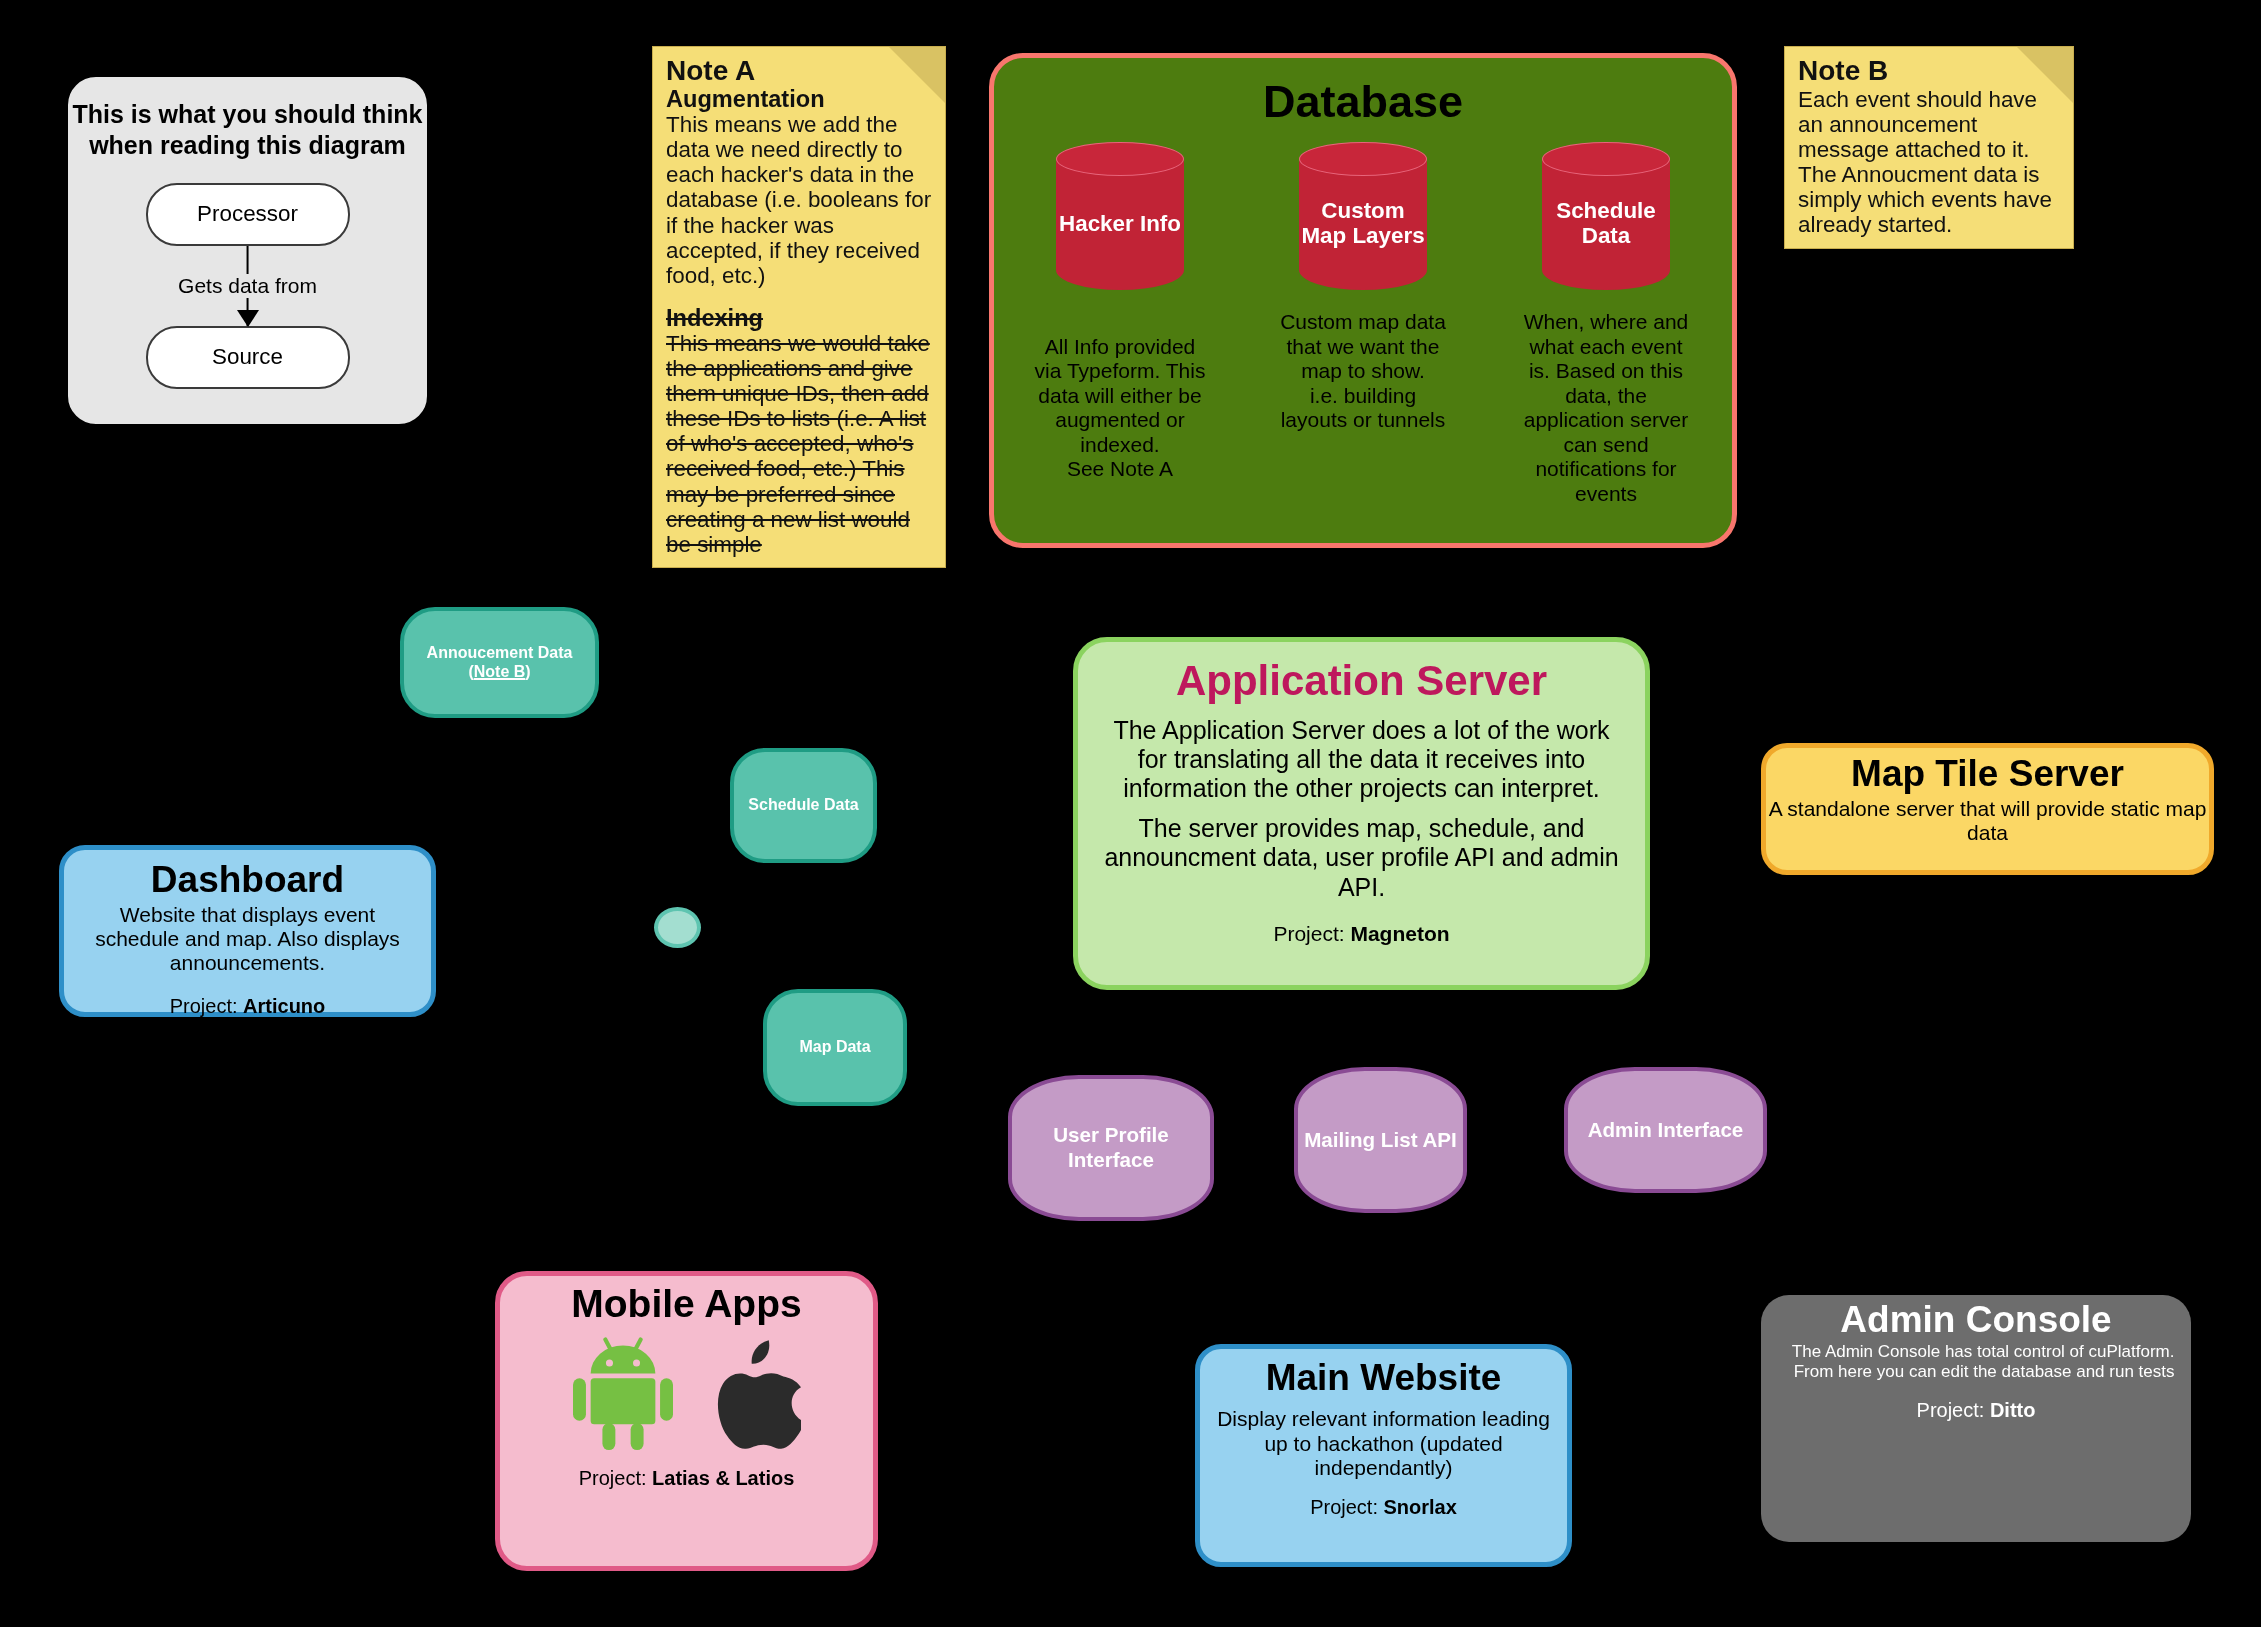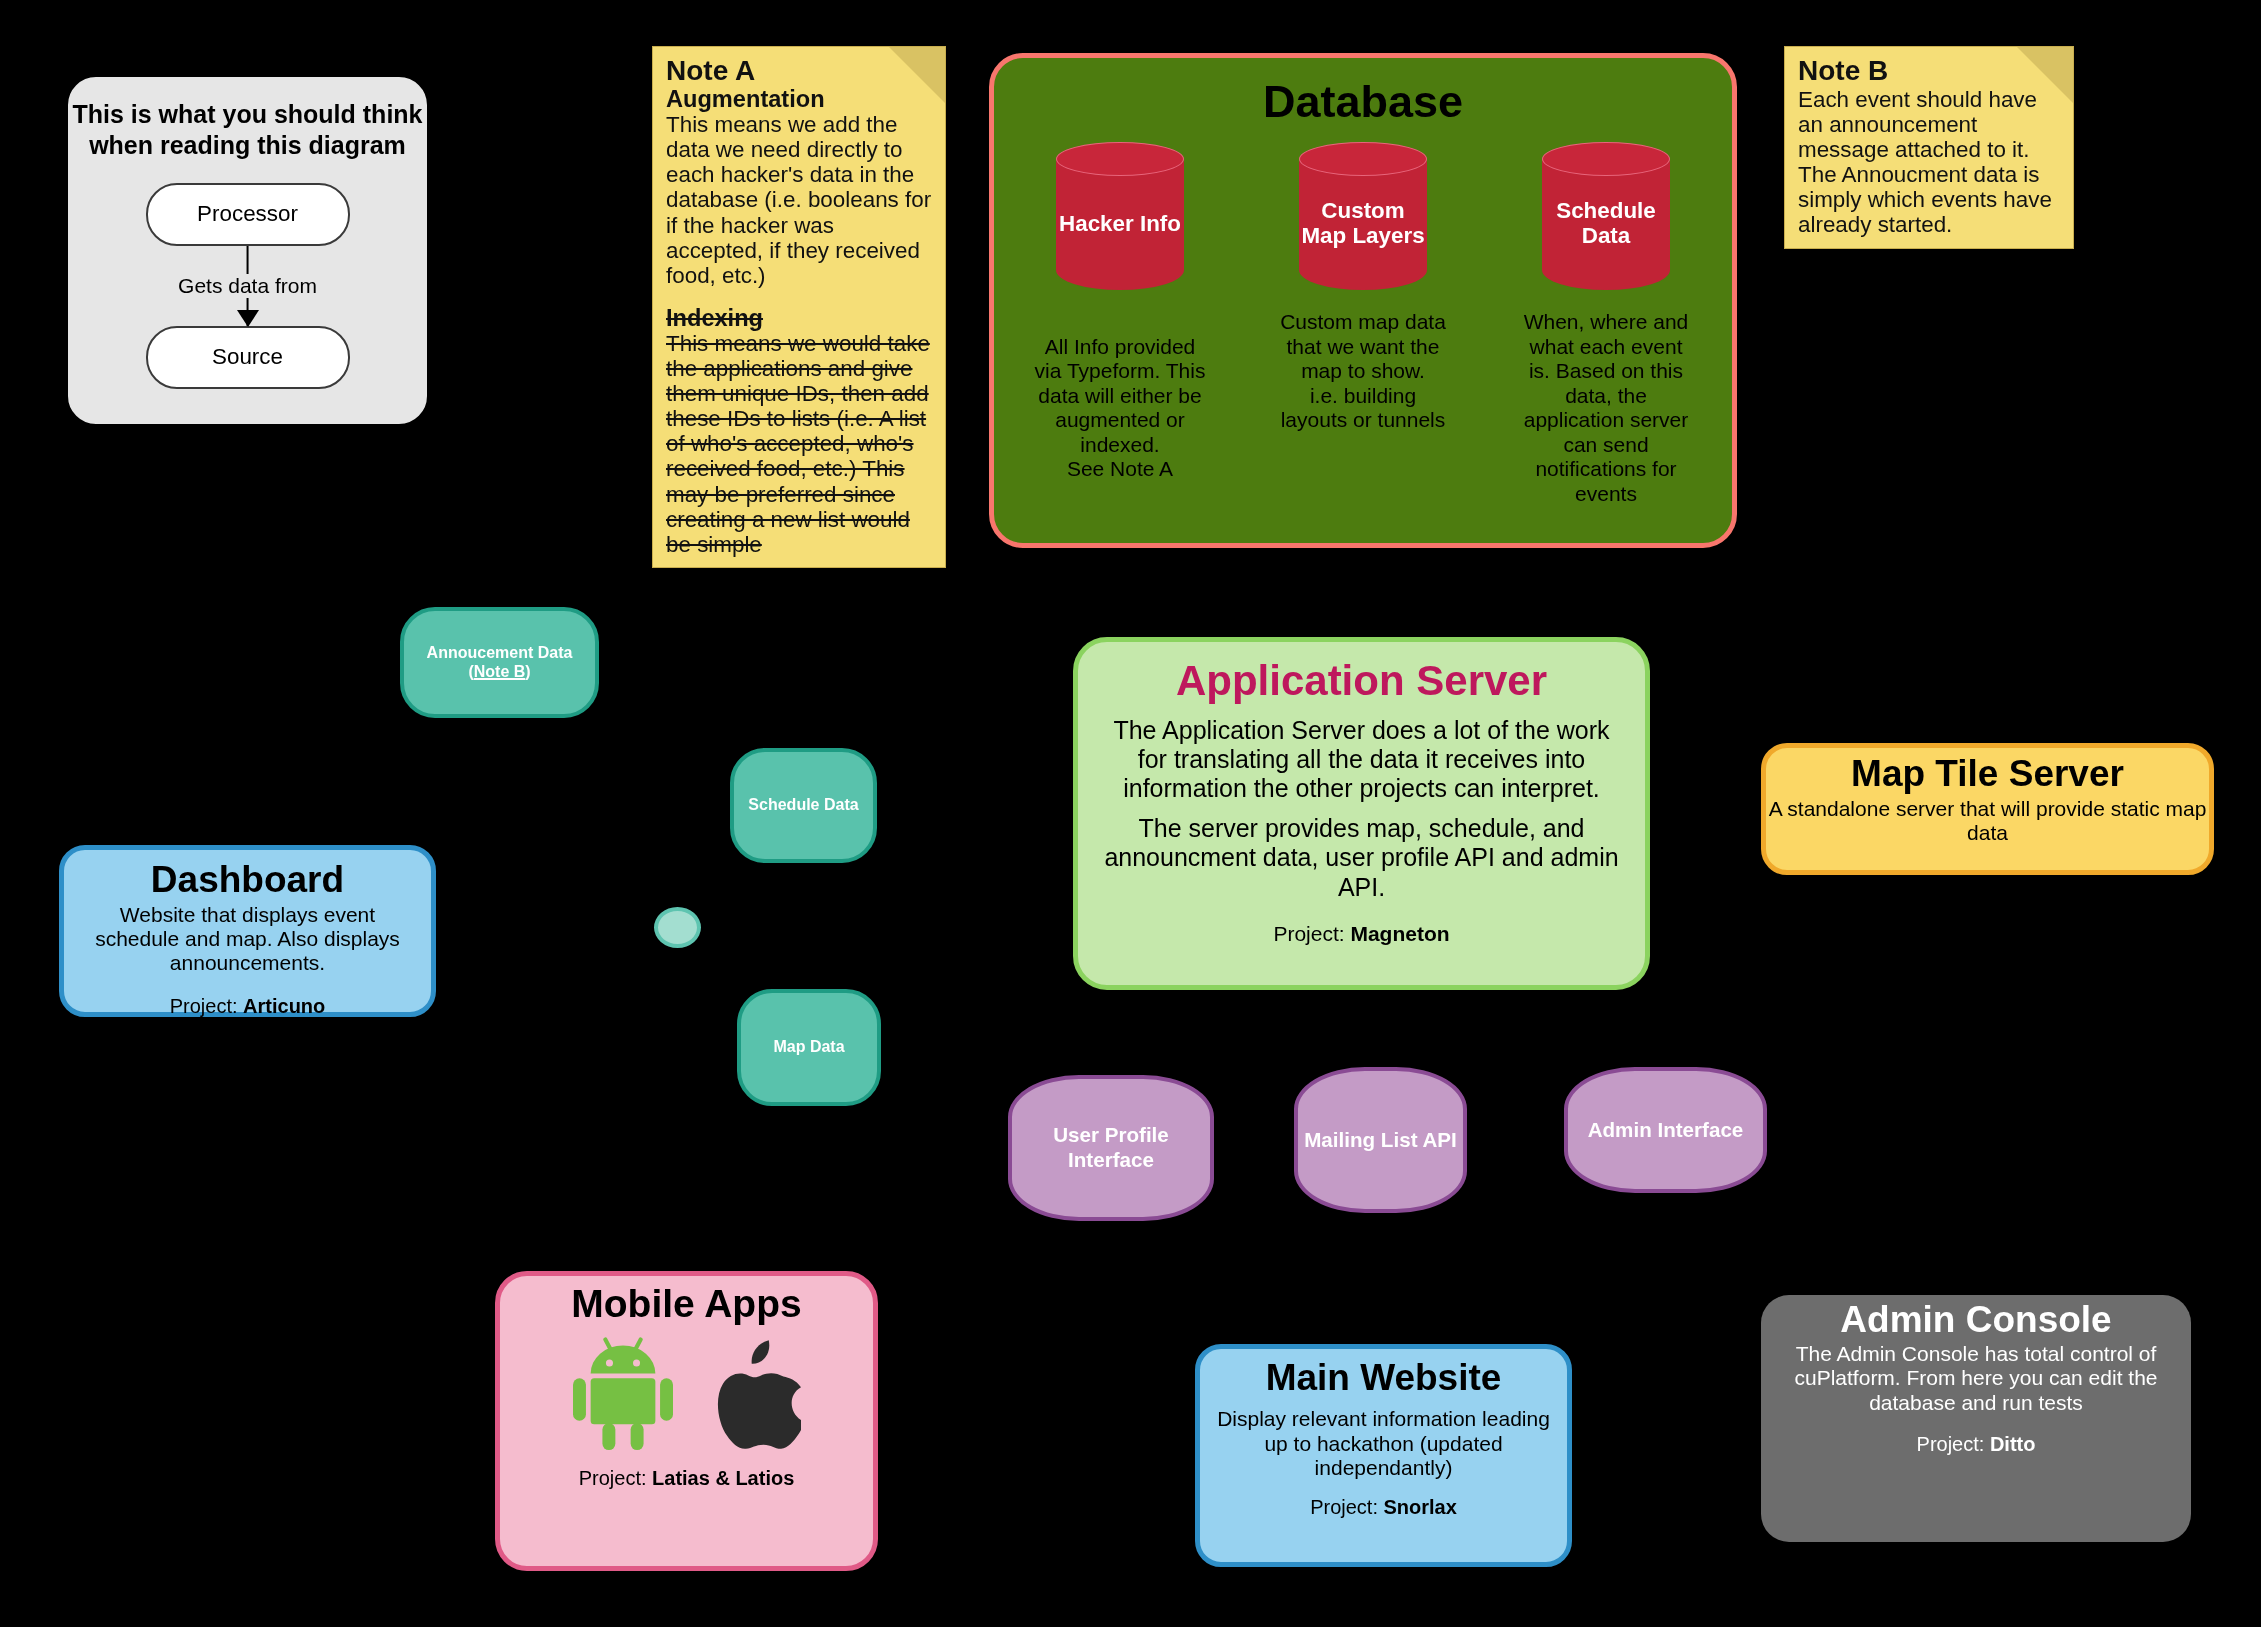--- a/index.html
+++ b/index.html
@@ -75,21 +75,21 @@
 
   
   .teal{
     background:#59C2AC;border:4.1px solid #1F9C84;border-radius:35px;
     display:flex;align-items:center;justify-content:center;
     color:#fff;font-weight:bold;font-size:16px;text-align:center;line-height:1.18;
     box-shadow:3.5px 4.7px 0 rgba(0,0,0,0.22);
   }
   #ann-data{left:400px;top:607px;width:199px;height:111px;}
   #sched-data{left:730px;top:748px;width:147px;height:115px;}
-  #map-data{left:737px;top:989px;width:144px;height:117px;}
+  #map-data{left:763px;top:989px;width:144px;height:117px;}
   .teal u{text-decoration:underline;text-decoration-thickness:2.4px;}
   #dot-node{
     left:654px;top:907px;width:47px;height:41px;border-radius:50%;
     background:#A3DED0;border:4.1px solid #5EC4B0;
   }
 
   
   .blue{background:#97D2F0;border:5.3px solid #2E8FC8;border-radius:26px;
     display:flex;flex-direction:column;align-items:center;color:#000;padding:5.9px 15.3px 0 15.3px;}
   #dashboard{left:59px;top:845px;width:377px;height:172px;}
@@ -131,21 +131,21 @@
   #mobile .logos{display:flex;align-items:center;justify-content:center;gap:40px;margin-top:9.4px;height:118px;}
   #mobile .m-proj{font-size:20px;margin-top:14px;}
 
   
   #adminconsole{
     left:1761px;top:1295px;width:430px;height:247px;
     background:#6D6D6D;border-radius:28px;
     display:flex;flex-direction:column;align-items:center;color:#fff;padding:3.5px 16.5px 0 16.5px;
   }
   #adminconsole .a-title{font-size:37px;font-weight:bold;}
-  #adminconsole .a-desc{font-size:21px;text-align:center;line-height:1.17;margin-top:1.2px;}
+  #adminconsole .a-desc{font-size:17px;text-align:right;line-height:1.17;margin-top:1.2px;}
   #adminconsole .a-proj{font-size:20px;margin-top:17.7px;}
   #adminconsole .a-proj b{font-weight:bold;}
 </style>
 </head>
 <body>
 
 <div class="node" id="legend">
   <div class="legend-title" id="legend-title">This is what you should think<br>when reading this diagram</div>
   <div class="pill pill-proc">
     <span>Processor</span>

